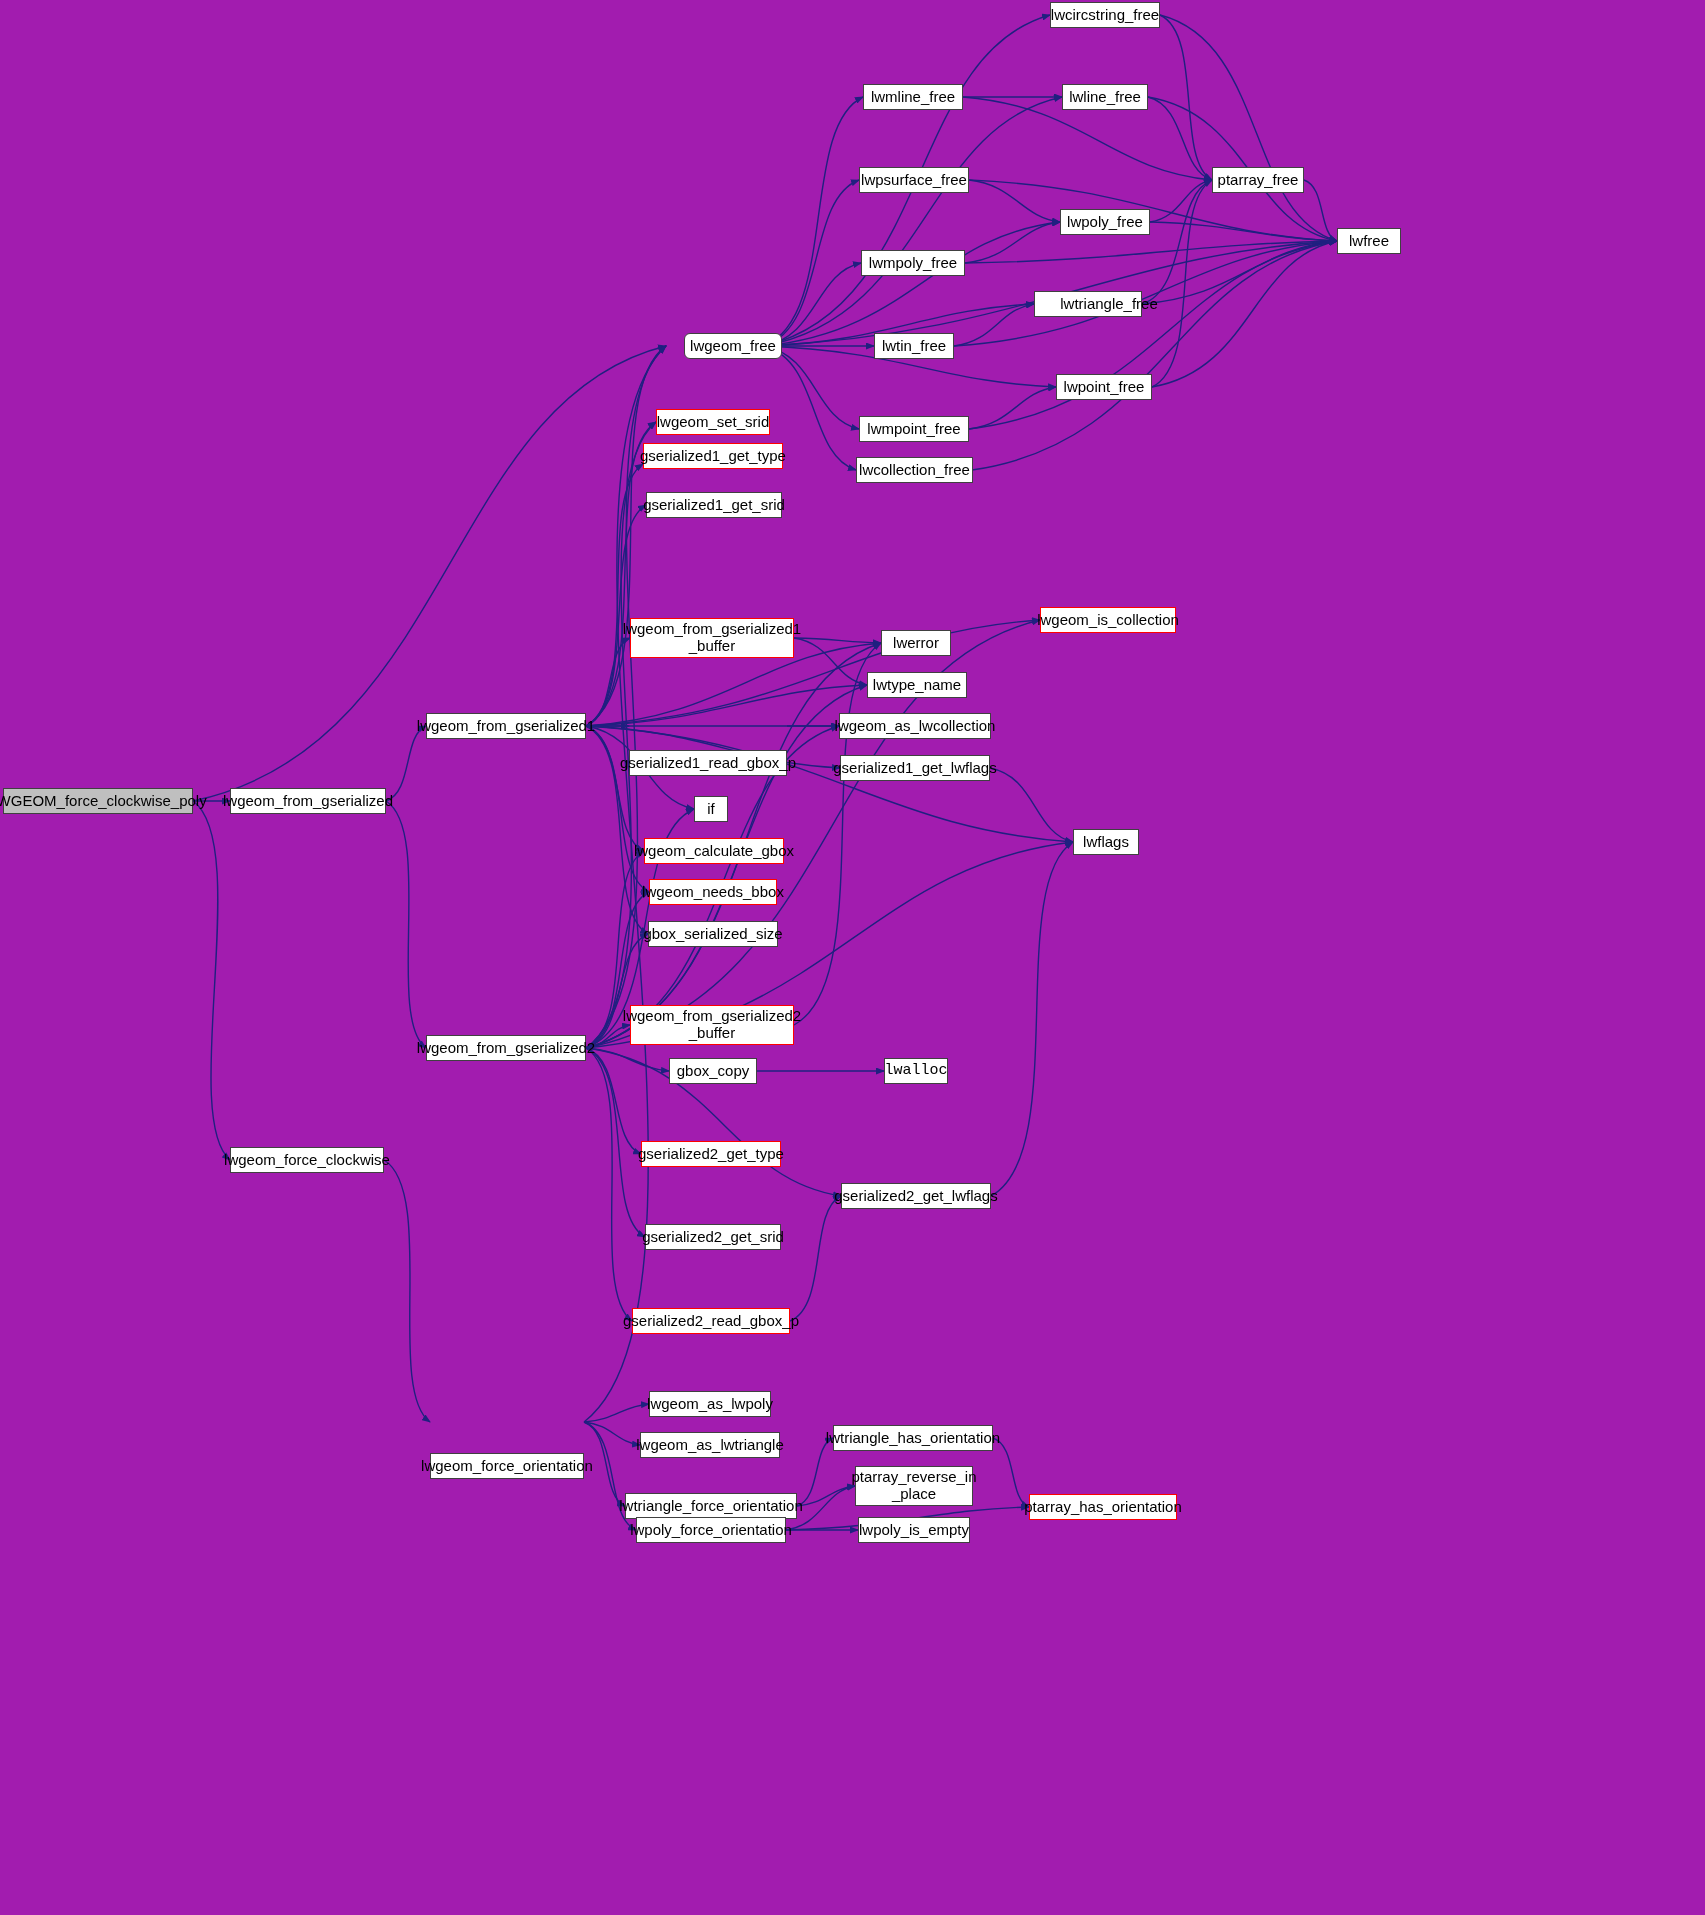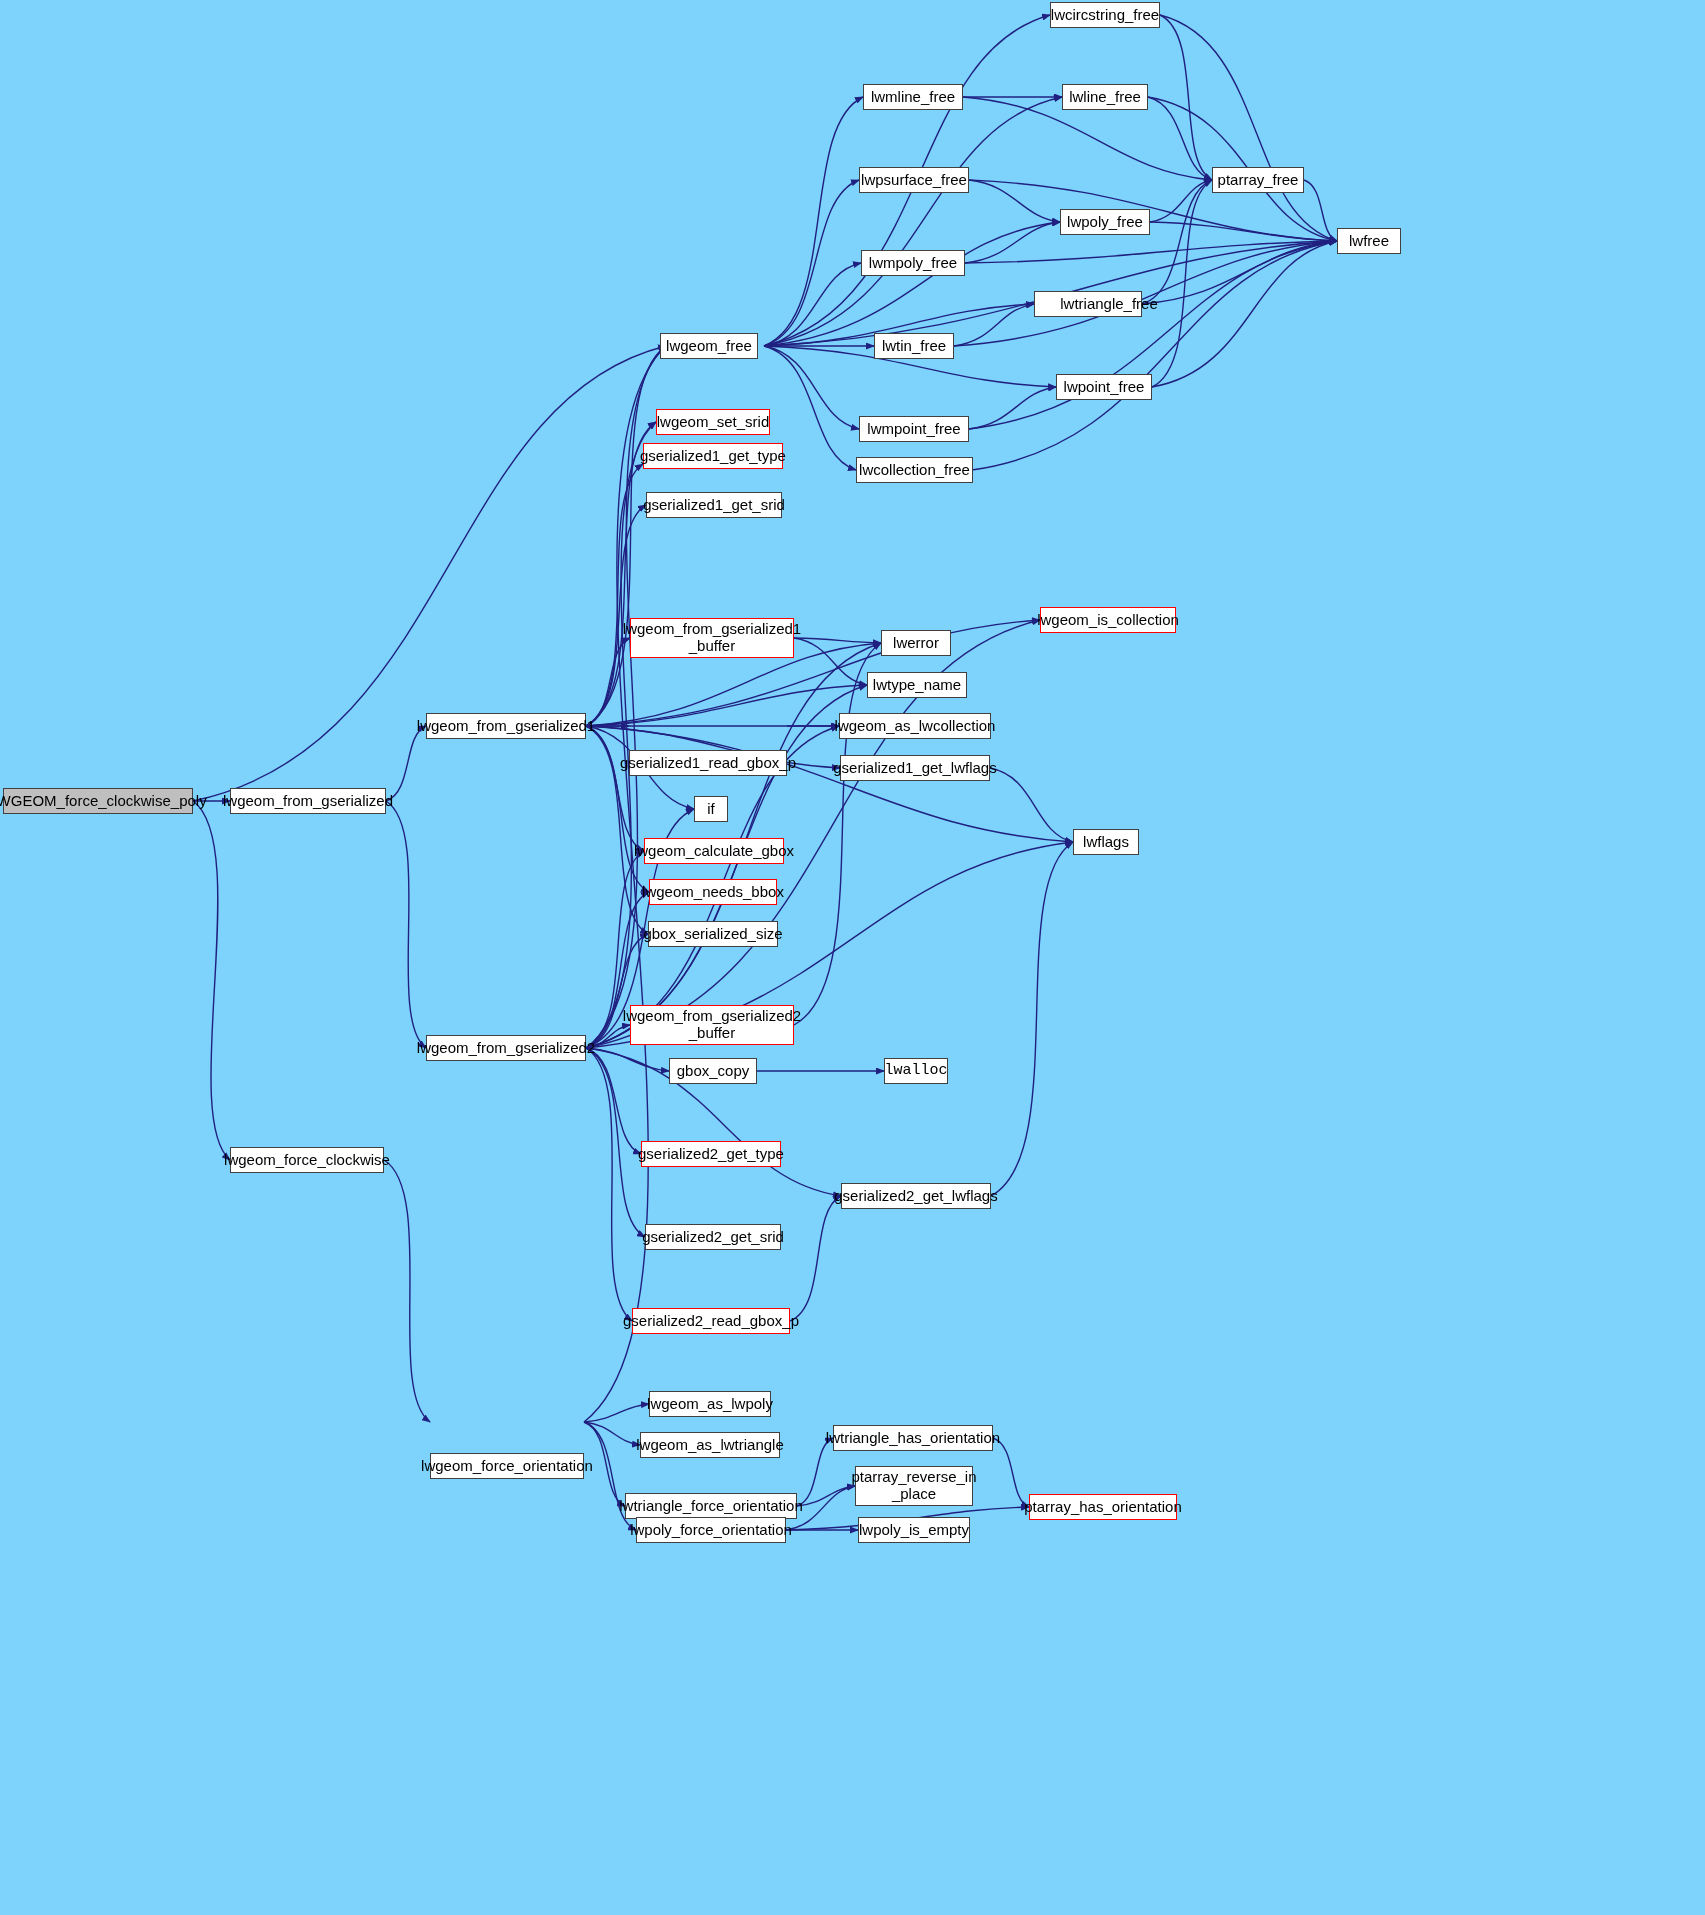--- a/index.html
+++ b/index.html
@@ -1,16 +1,16 @@
 <!DOCTYPE html>
 <html><head>
 <meta charset="utf-8">
 <style>
   html,body{margin:0;padding:0;background:#ffffff;}
-  #canvas{position:relative;width:1705px;height:1915px;background:#7dd3fc;
+  #canvas{position:relative;width:1705px;height:1915px;background:#a21caf;
           font-family:"Liberation Sans","DejaVu Sans",sans-serif;overflow:hidden;}
   svg#edges{position:absolute;left:0;top:0;width:1705px;height:1915px;pointer-events:none;}
   .node{position:absolute;box-sizing:border-box;border:1px solid #404040;
         background:#ffffff;color:#000000;font-size:15px;line-height:1.15;
         display:flex;align-items:center;justify-content:center;text-align:center;
         white-space:pre;padding:0 6px;}
   .node.red{border-color:#ff0000;}
   .node.root{background:#bfbfbf;border-color:#404040;}
   .node.two-line{line-height:1.12;}
 </style>
@@ -122,21 +122,21 @@
   <div id="node-layer">
       <div class="node" style="left: 1050px; top: 2px; width: 110px; height: 26px;">lwcircstring_free</div>
       <div class="node" style="left: 863px; top: 84px; width: 100px; height: 26px;">lwmline_free</div>
       <div class="node" style="left: 1062px; top: 84px; width: 86px; height: 26px;">lwline_free</div>
       <div class="node" style="left: 859px; top: 167px; width: 110px; height: 26px;">lwpsurface_free</div>
       <div class="node" style="left: 1212px; top: 167px; width: 92px; height: 26px;">ptarray_free</div>
       <div class="node" style="left: 1337px; top: 228px; width: 64px; height: 26px;">lwfree</div>
       <div class="node" style="left: 1060px; top: 209px; width: 90px; height: 26px;">lwpoly_free</div>
       <div class="node" style="left: 861px; top: 250px; width: 104px; height: 26px;">lwmpoly_free</div>
       <div class="node" style="left: 1034px; top: 291px; width: 108px; height: 26px; padding-left: 48px;">lwtriangle_free</div>
-      <div class="node" style="left: 660px; top: 333px; width: 98px; height: 26px;">lwgeom_free</div>
+      <div class="node" style="left: 684px; top: 333px; width: 98px; height: 26px; border-radius: 6px;">lwgeom_free</div>
       <div class="node" style="left: 874px; top: 333px; width: 80px; height: 26px;">lwtin_free</div>
       <div class="node" style="left: 1056px; top: 374px; width: 96px; height: 26px;">lwpoint_free</div>
       <div class="node" style="left: 859px; top: 416px; width: 110px; height: 26px;">lwmpoint_free</div>
       <div class="node red" style="left: 656px; top: 409px; width: 114px; height: 26px;">lwgeom_set_srid</div>
       <div class="node" style="left: 856px; top: 457px; width: 117px; height: 26px;">lwcollection_free</div>
       <div class="node red" style="left: 643px; top: 443px; width: 140px; height: 26px;">gserialized1_get_type</div>
       <div class="node" style="left: 646px; top: 492px; width: 136px; height: 26px;">gserialized1_get_srid</div>
       <div class="node red" style="left: 1040px; top: 607px; width: 136px; height: 26px;">lwgeom_is_collection</div>
       <div class="node red two-line" style="left: 630px; top: 618px; width: 164px; height: 40px;">lwgeom_from_gserialized1
 _buffer</div>

